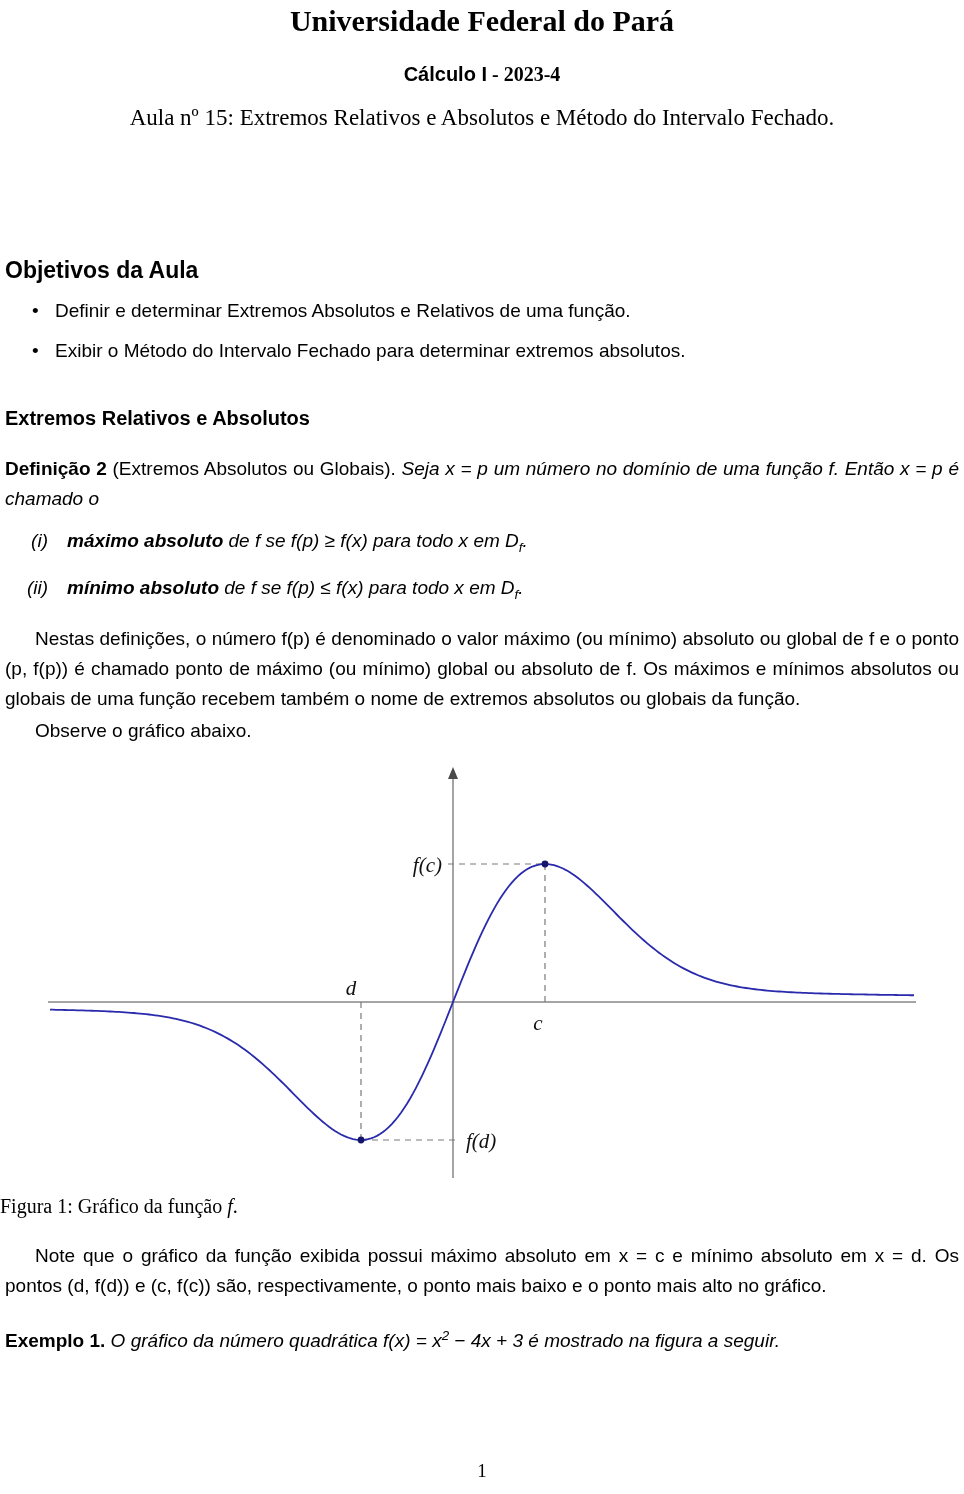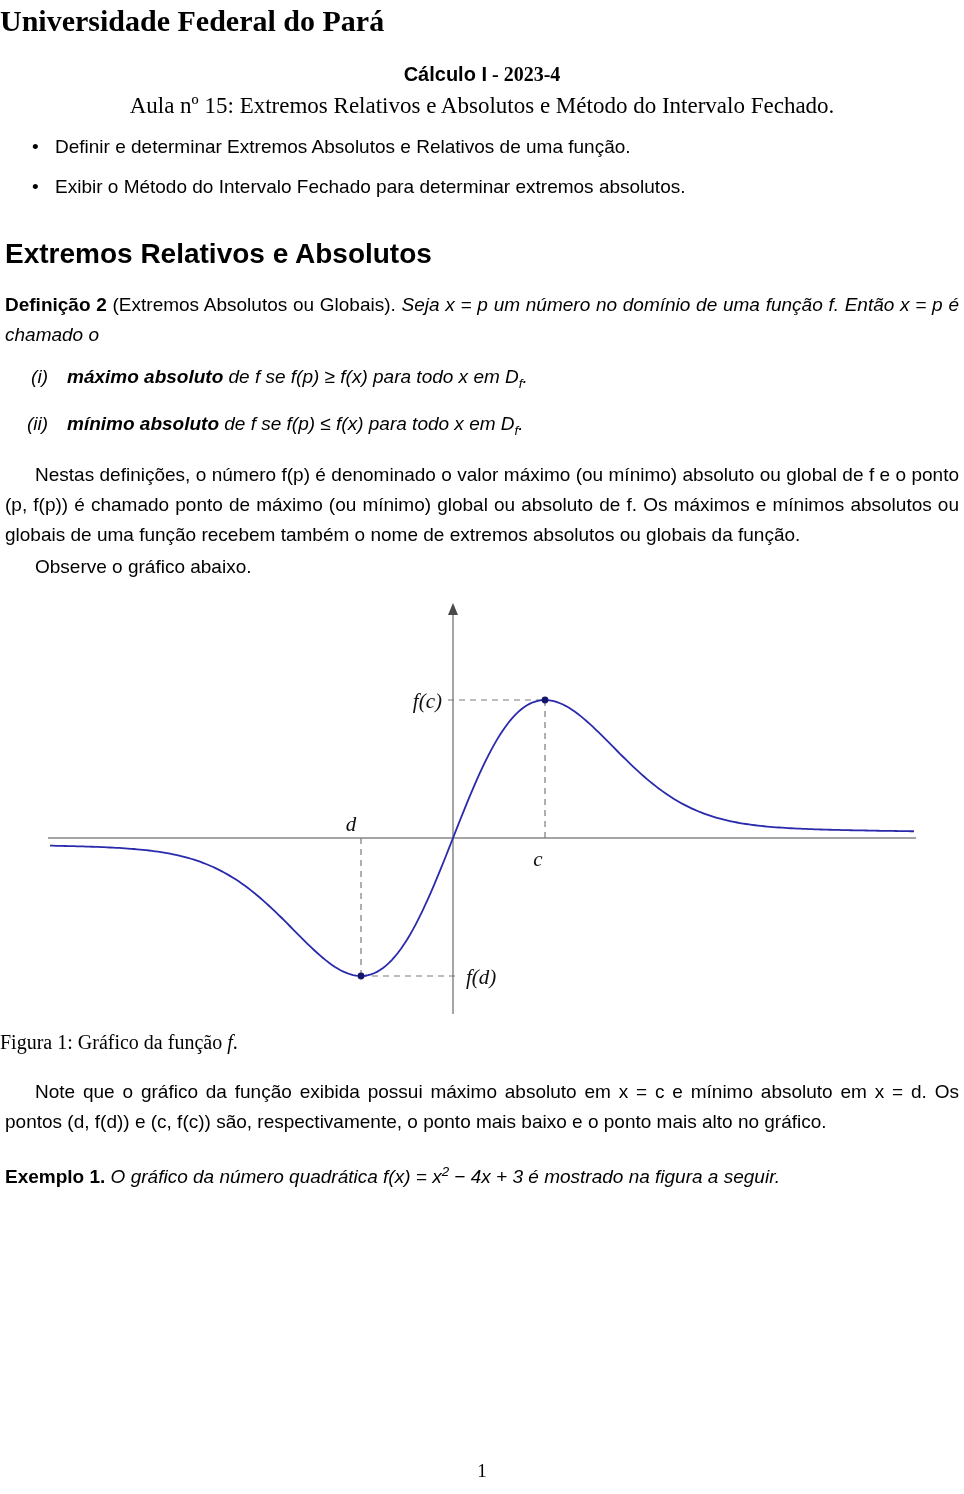--- a/index.html
+++ b/index.html
@@ -1,31 +1,31 @@
 <!DOCTYPE html>
 <html><head>
 <meta charset="utf-8">
 <style>
   html,body{margin:0;padding:0;background:#ffffff;}
   .page{
     width:964px;height:1494px;position:relative;background:#ffffff;
     font-family:"Liberation Sans",sans-serif;color:#000;overflow:hidden;
   }
   .doc-title{
-    padding-top:4px;text-align:left;
+    padding-top:4px;text-align:center;
     font-family:"Liberation Serif",serif;font-weight:bold;font-size:30px;line-height:34px;
   }
   .course-line{margin-top:24px;text-align:center;font-size:20px;font-weight:bold;line-height:24px;}
   .course-sans{font-family:"Liberation Sans",sans-serif;}
   .course-serif{font-family:"Liberation Serif",serif;}
-  .lecture{margin-top:5px;text-align:center;font-family:"Liberation Serif",serif;font-size:23px;line-height:29px;}
+  .lecture{margin-top:17px;text-align:center;font-family:"Liberation Serif",serif;font-size:23px;line-height:29px;}
   .h-obj{margin:124px 0 0 5px;font-size:23px;font-weight:bold;line-height:28px;}
   .bullet-row{display:flex;padding-left:32px;padding-right:10px;font-size:19px;line-height:26px;margin-top:14px;}
   .bullet-glyph{width:23px;flex:none;}
-  .h-section{margin:38px 0 16px 5px;font-size:28px;font-weight:bold;line-height:32px;}
+  .h-section{margin:38px 0 16px 5px;font-size:20px;font-weight:bold;line-height:32px;}
   .para{margin:0 5px;font-size:19px;line-height:30px;text-align:justify;}
   .def-para{margin-top:20px;}
   .indent{text-indent:30px;}
   .body-para{margin-top:16px;}
   .observe-para{margin-top:2px;}
   .bold{font-weight:bold;}
   .italic{font-style:italic;}
   .items{margin-top:12px;}
   .item-row{display:flex;font-size:19px;line-height:26px;font-style:italic;margin-top:14px;}
   .item-marker{width:48px;flex:none;text-align:right;}
@@ -45,20 +45,21 @@
 <body>
 
 <div class="page">
 
   <div class="doc-title">Universidade Federal do Pará</div>
 
   <div class="course-line"><span class="course-sans">Cálculo I</span><span class="course-serif"> - 2023-4</span></div>
 
   <div class="lecture">Aula nº 15: Extremos Relativos e Absolutos e Método do Intervalo Fechado.</div>
 
+  <div class="h-obj">Objetivos da Aula</div>
 
   <div class="bullets">
     <div class="bullet-row">
       <span class="bullet-glyph">•</span>
       <span>Definir e determinar Extremos Absolutos e Relativos de uma função.</span>
     </div>
     <div class="bullet-row">
       <span class="bullet-glyph">•</span>
       <span>Exibir o Método do Intervalo Fechado para determinar extremos absolutos.</span>
     </div>

